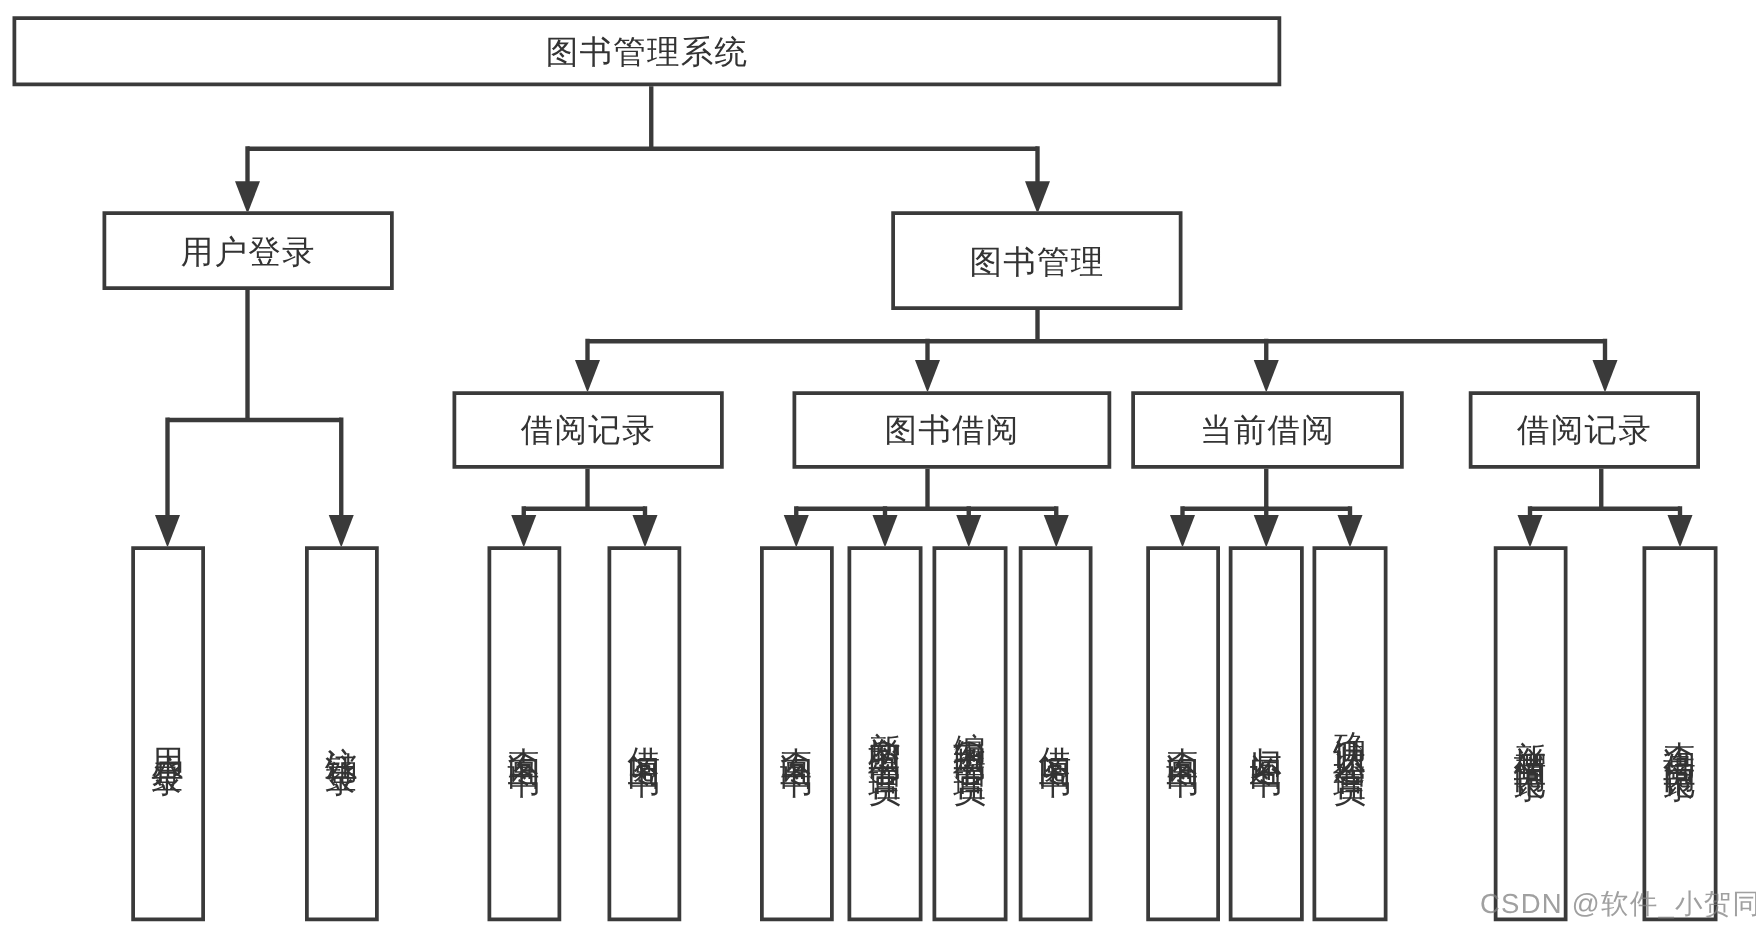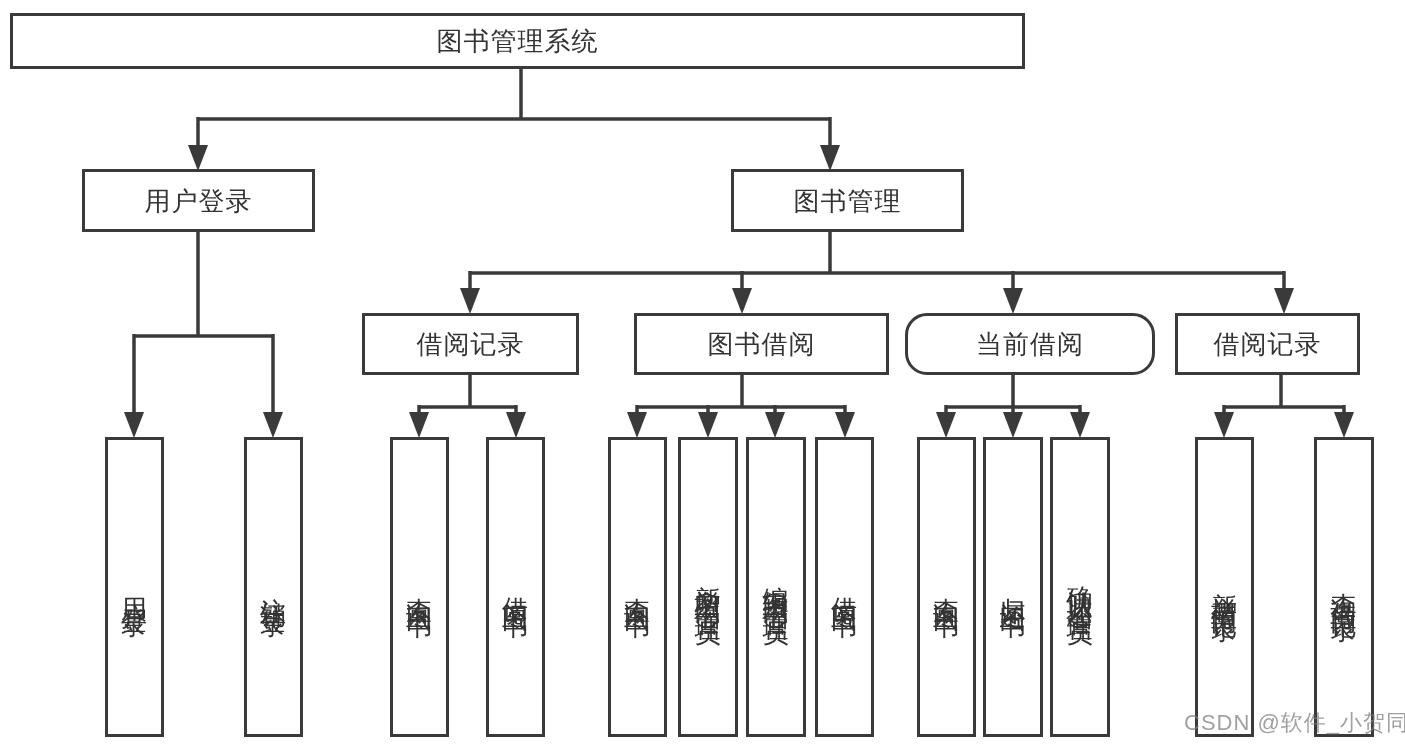--- a/index.html
+++ b/index.html
@@ -114,25 +114,25 @@
       <polygon points="1003,412 1023,412 1013,438"></polygon>
       <polygon points="1070,412 1090,412 1080,438"></polygon>
       <polygon points="1214,412 1234,412 1224,438"></polygon>
       <polygon points="1334,412 1354,412 1344,438"></polygon>
     </g>
   </svg>
 
   <div class="box hbox" style="left:10px; top:13px; width:1015px; height:56px;">图书管理系统</div>
 
   <div class="box hbox" style="left:82px; top:169px; width:233px; height:63px;">用户登录</div>
-  <div class="box hbox" style="left:713px; top:169px; width:233px; height:63px;margin-left:18px;">图书管理</div>
+  <div class="box hbox" style="left:713px; top:169px; width:233px; height:79px;">图书管理</div>
 
   <div class="box hbox" style="left:362px; top:313px; width:217px; height:62px;">借阅记录</div>
   <div class="box hbox" style="left:634px; top:313px; width:255px; height:62px;">图书借阅</div>
-  <div class="box hbox" style="left:905px; top:313px; width:250px; height:62px;border-radius:22px;">当前借阅</div>
+  <div class="box hbox" style="left:905px; top:313px; width:218px; height:62px;">当前借阅</div>
   <div class="box hbox" style="left:1175px; top:313px; width:185px; height:62px;">借阅记录</div>
 
   <div class="box vbox" style="left:105px; top:437px; width:59px; height:300px;">用户登录</div>
   <div class="box vbox" style="left:244px; top:437px; width:59px; height:300px;">注销登录</div>
 
   <div class="box vbox" style="left:390px; top:437px; width:59px; height:300px;">查询图书</div>
   <div class="box vbox" style="left:486px; top:437px; width:59px; height:300px;">借阅图书</div>
 
   <div class="box vbox" style="left:608px; top:437px; width:59px; height:300px;">查询图书</div>
   <div class="box vbox" style="left:678px; top:437px; width:60px; height:300px;">新增图书（管理员）</div>

